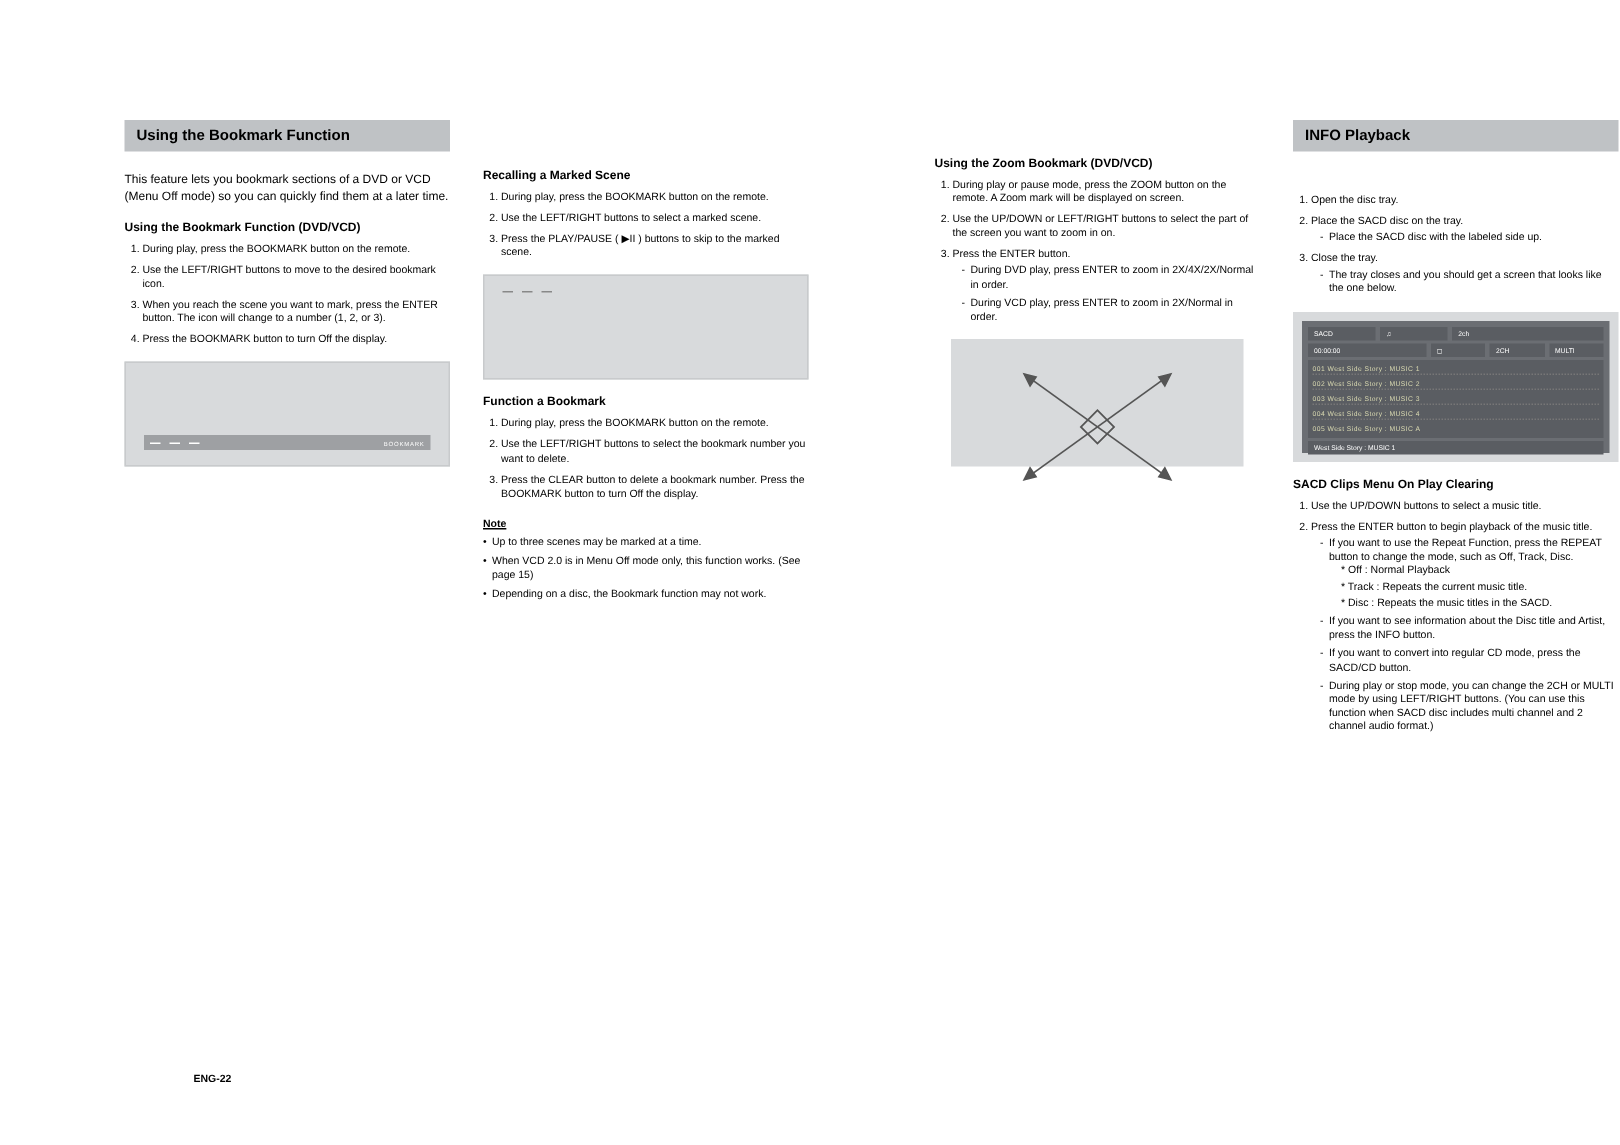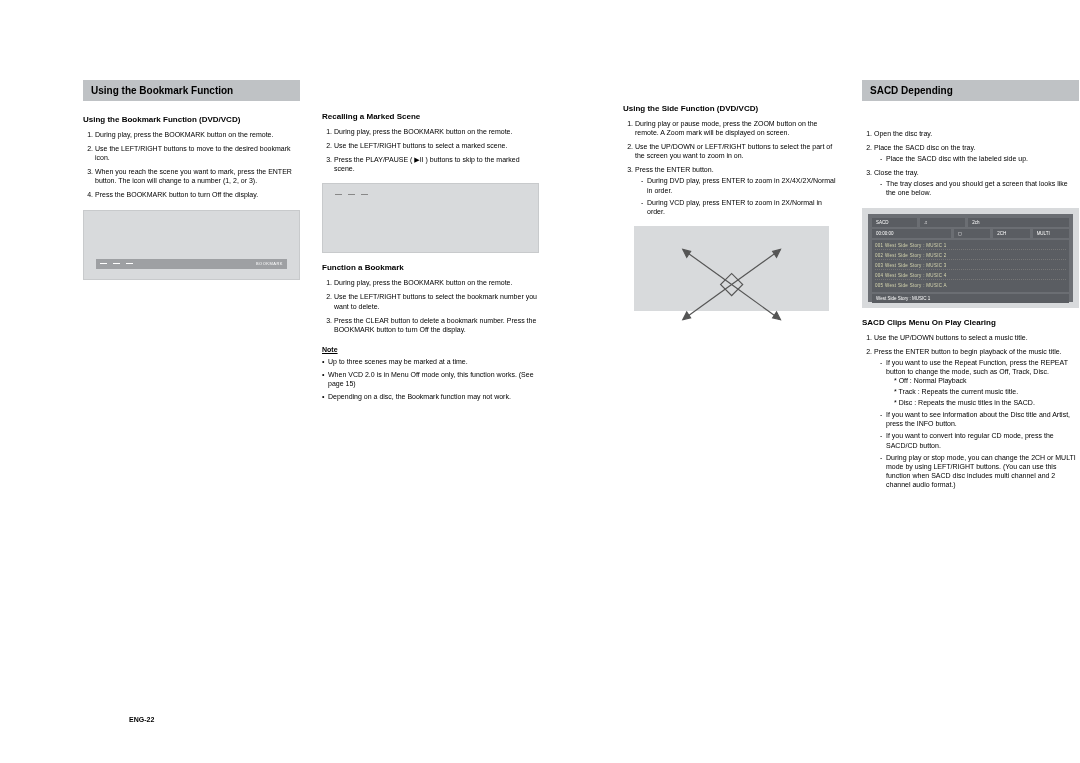--- a/index.html
+++ b/index.html
@@ -212,20 +212,21 @@
 </style>
 </head>
 <body>
 
 <div class="page-container">
 
   <div class="page">
     <div class="cols">
       <div class="col">
         <div class="section-title">Using the Bookmark Function</div>
+        <div class="intro">This feature lets you bookmark sections of a DVD or VCD (Menu Off mode) so you can quickly find them at a later time.</div>
         <div class="subhead">Using the Bookmark Function (DVD/VCD)</div>
         <ol class="steps">
           <li>During play, press the BOOKMARK button on the remote.</li>
           <li>Use the LEFT/RIGHT buttons to move to the desired bookmark icon.</li>
           <li>When you reach the scene you want to mark, press the ENTER button. The icon will change to a number (1, 2, or 3).</li>
           <li>Press the BOOKMARK button to turn Off the display.</li>
         </ol>
         <div class="screenshot">
           <div class="bk-bar">
             <span></span>
@@ -267,21 +268,21 @@
         </ul>
       </div>
     </div>
     <div class="page-num left">ENG-22</div>
   </div>
 
   <div class="page">
     <div class="cols">
       <div class="col">
         <div style="height:14px"></div>
-        <div class="subhead">Using the Side Function (DVD/VCD)</div>
+        <div class="subhead">Using the Zoom Bookmark (DVD/VCD)</div>
         <ol class="steps">
           <li>During play or pause mode, press the ZOOM button on the remote. A Zoom mark will be displayed on screen.</li>
           <li>Use the UP/DOWN or LEFT/RIGHT buttons to select the part of the screen you want to zoom in on.</li>
           <li>
             <span>Press the ENTER button.</span>
             <ul class="dash-list">
               <li>During DVD play, press ENTER to zoom in 2X/4X/2X/Normal in order.</li>
               <li>During VCD play, press ENTER to zoom in 2X/Normal in order.</li>
             </ul>
           </li>
@@ -297,21 +298,21 @@
                 <polygon points="25,48 29,47 27,44" fill="#555"></polygon>
               <line x1="50" y1="30" x2="75" y2="48"></line>
                 <polygon points="75,48 71,47 73,44" fill="#555"></polygon>
               <rect x="46" y="26" width="8" height="8" transform="rotate(45 50 30)"></rect>
             </g>
           </svg>
         </div>
       </div>
 
       <div class="col">
-        <div class="section-title">SACD Depending</div>
+        <div class="section-title">INFO Playback</div>
         <div style="height:14px"></div>
         <ol class="steps">
           <li>Open the disc tray.</li>
           <li>
             <span>Place the SACD disc on the tray.</span>
             <ul class="dash-list">
                 <li>Place the SACD disc with the labeled side up.</li>
               </ul>
           </li>
           <li>

